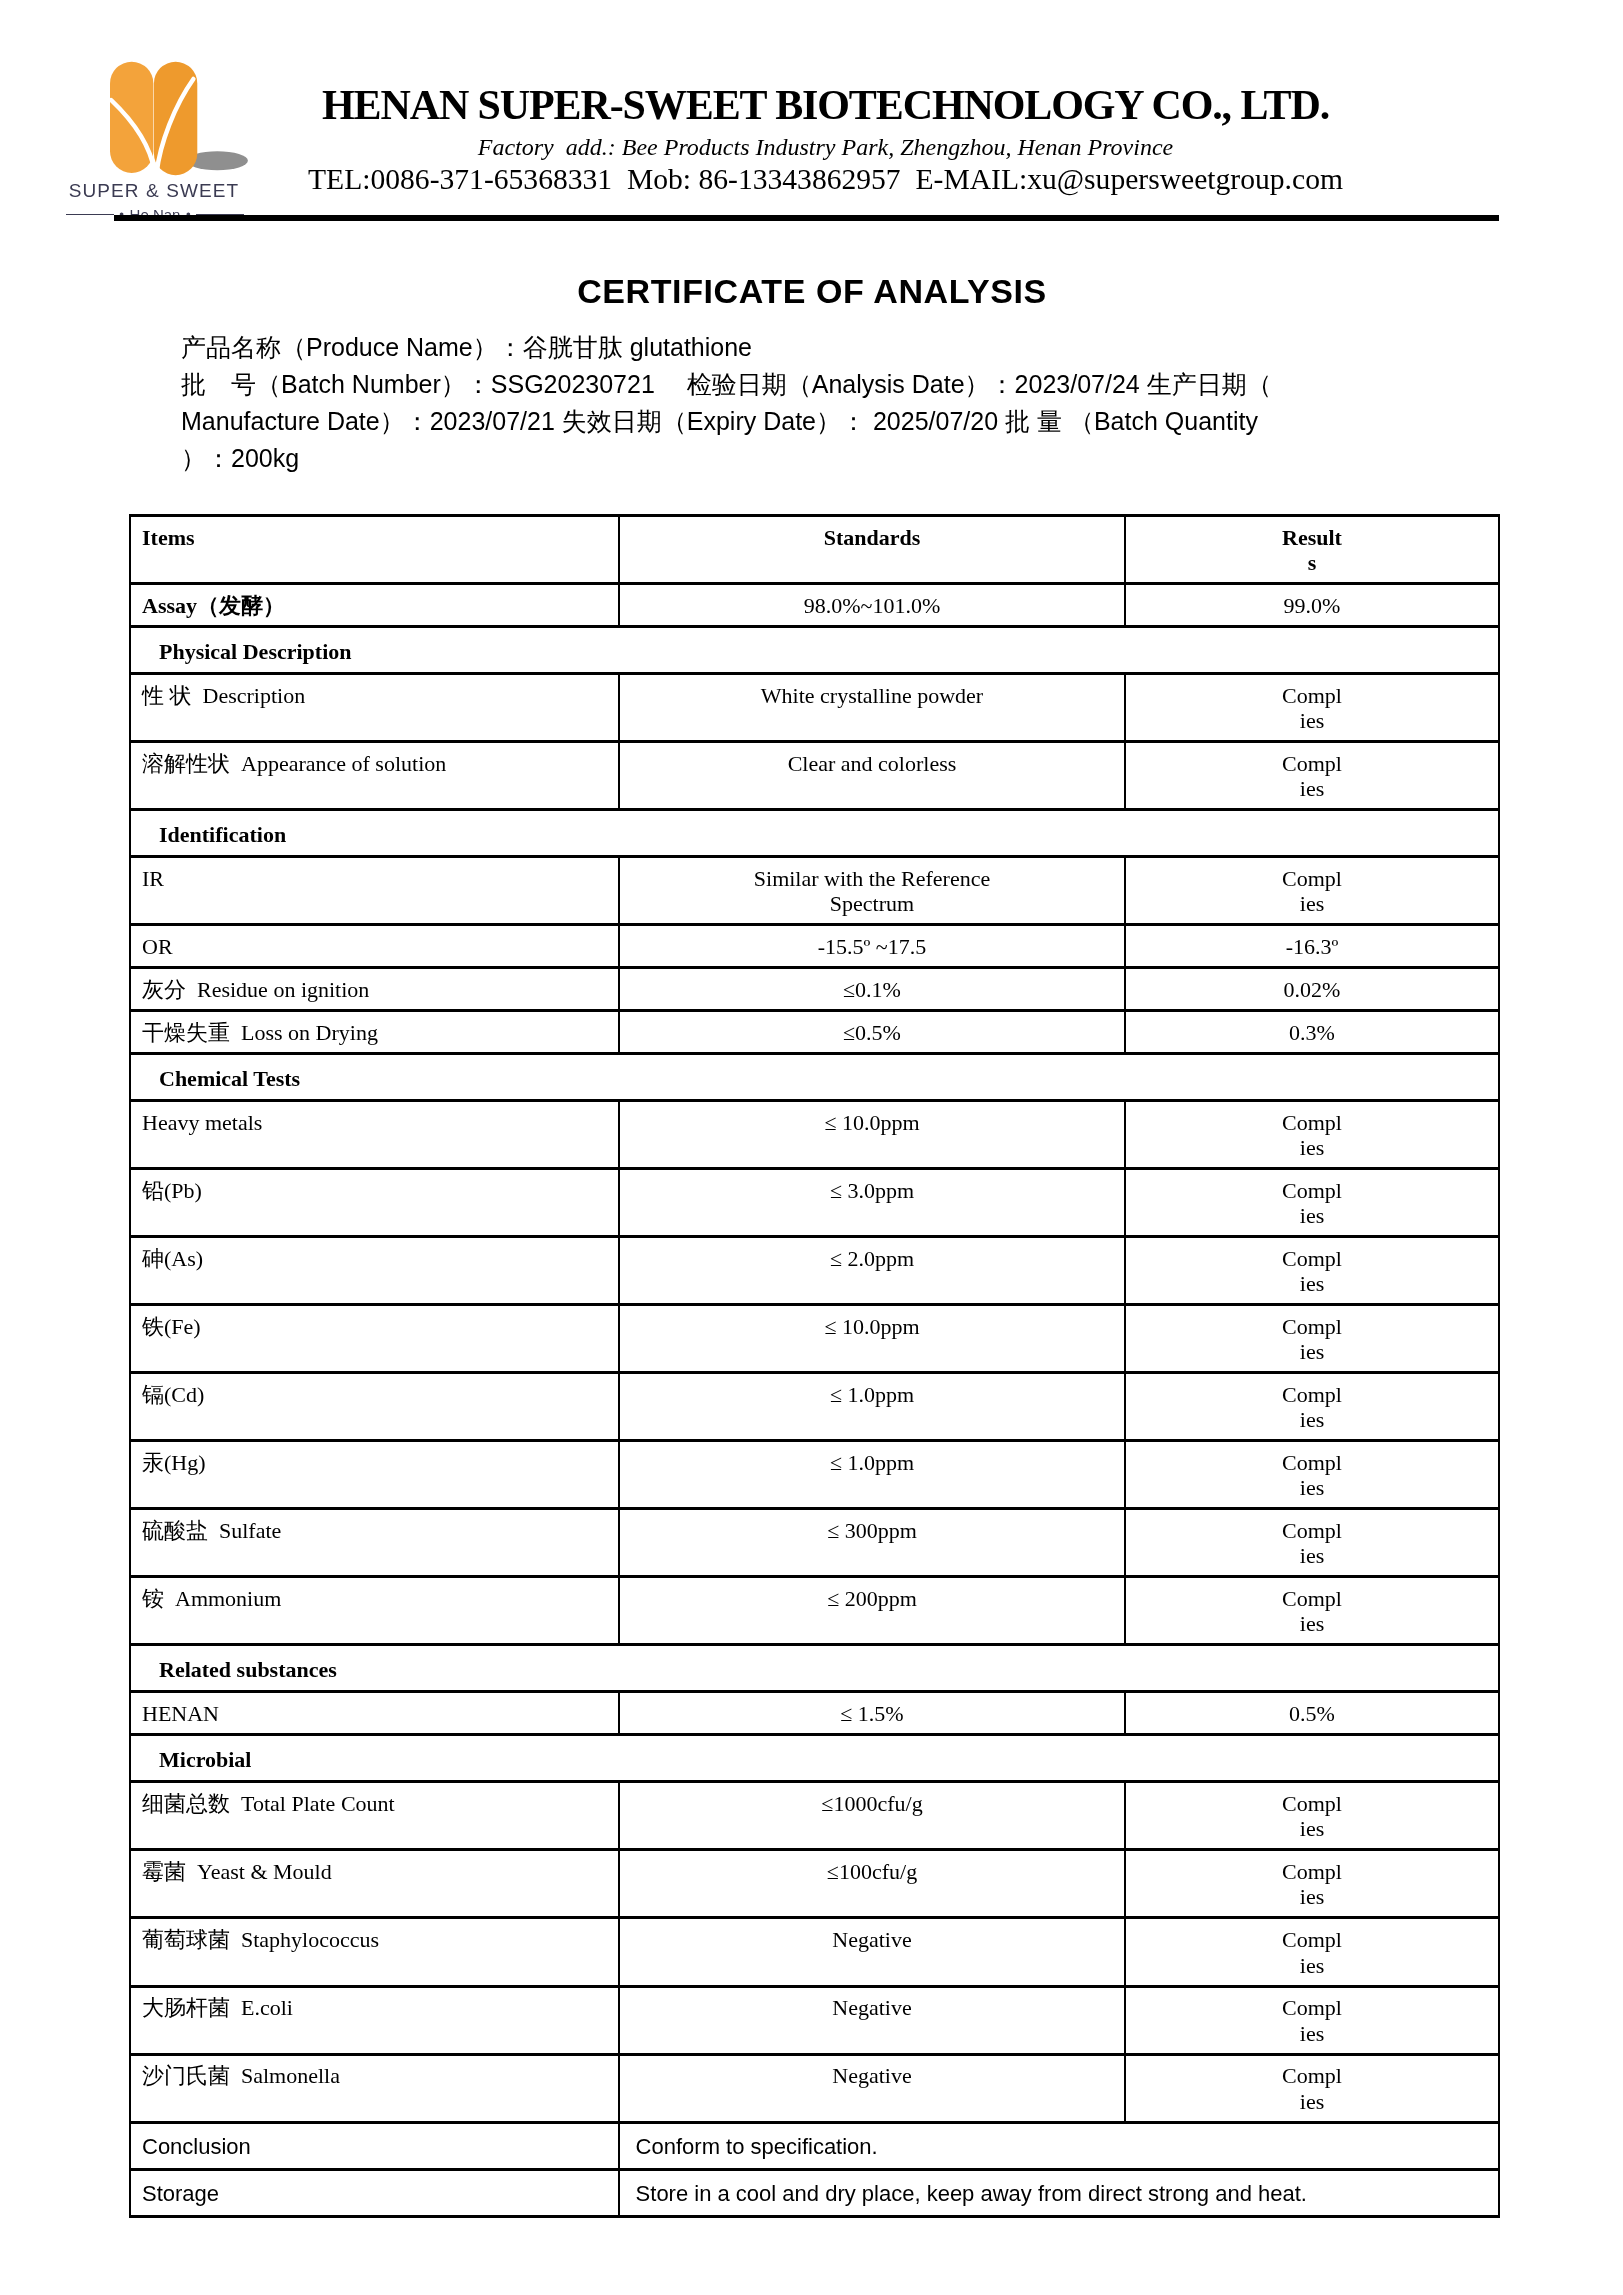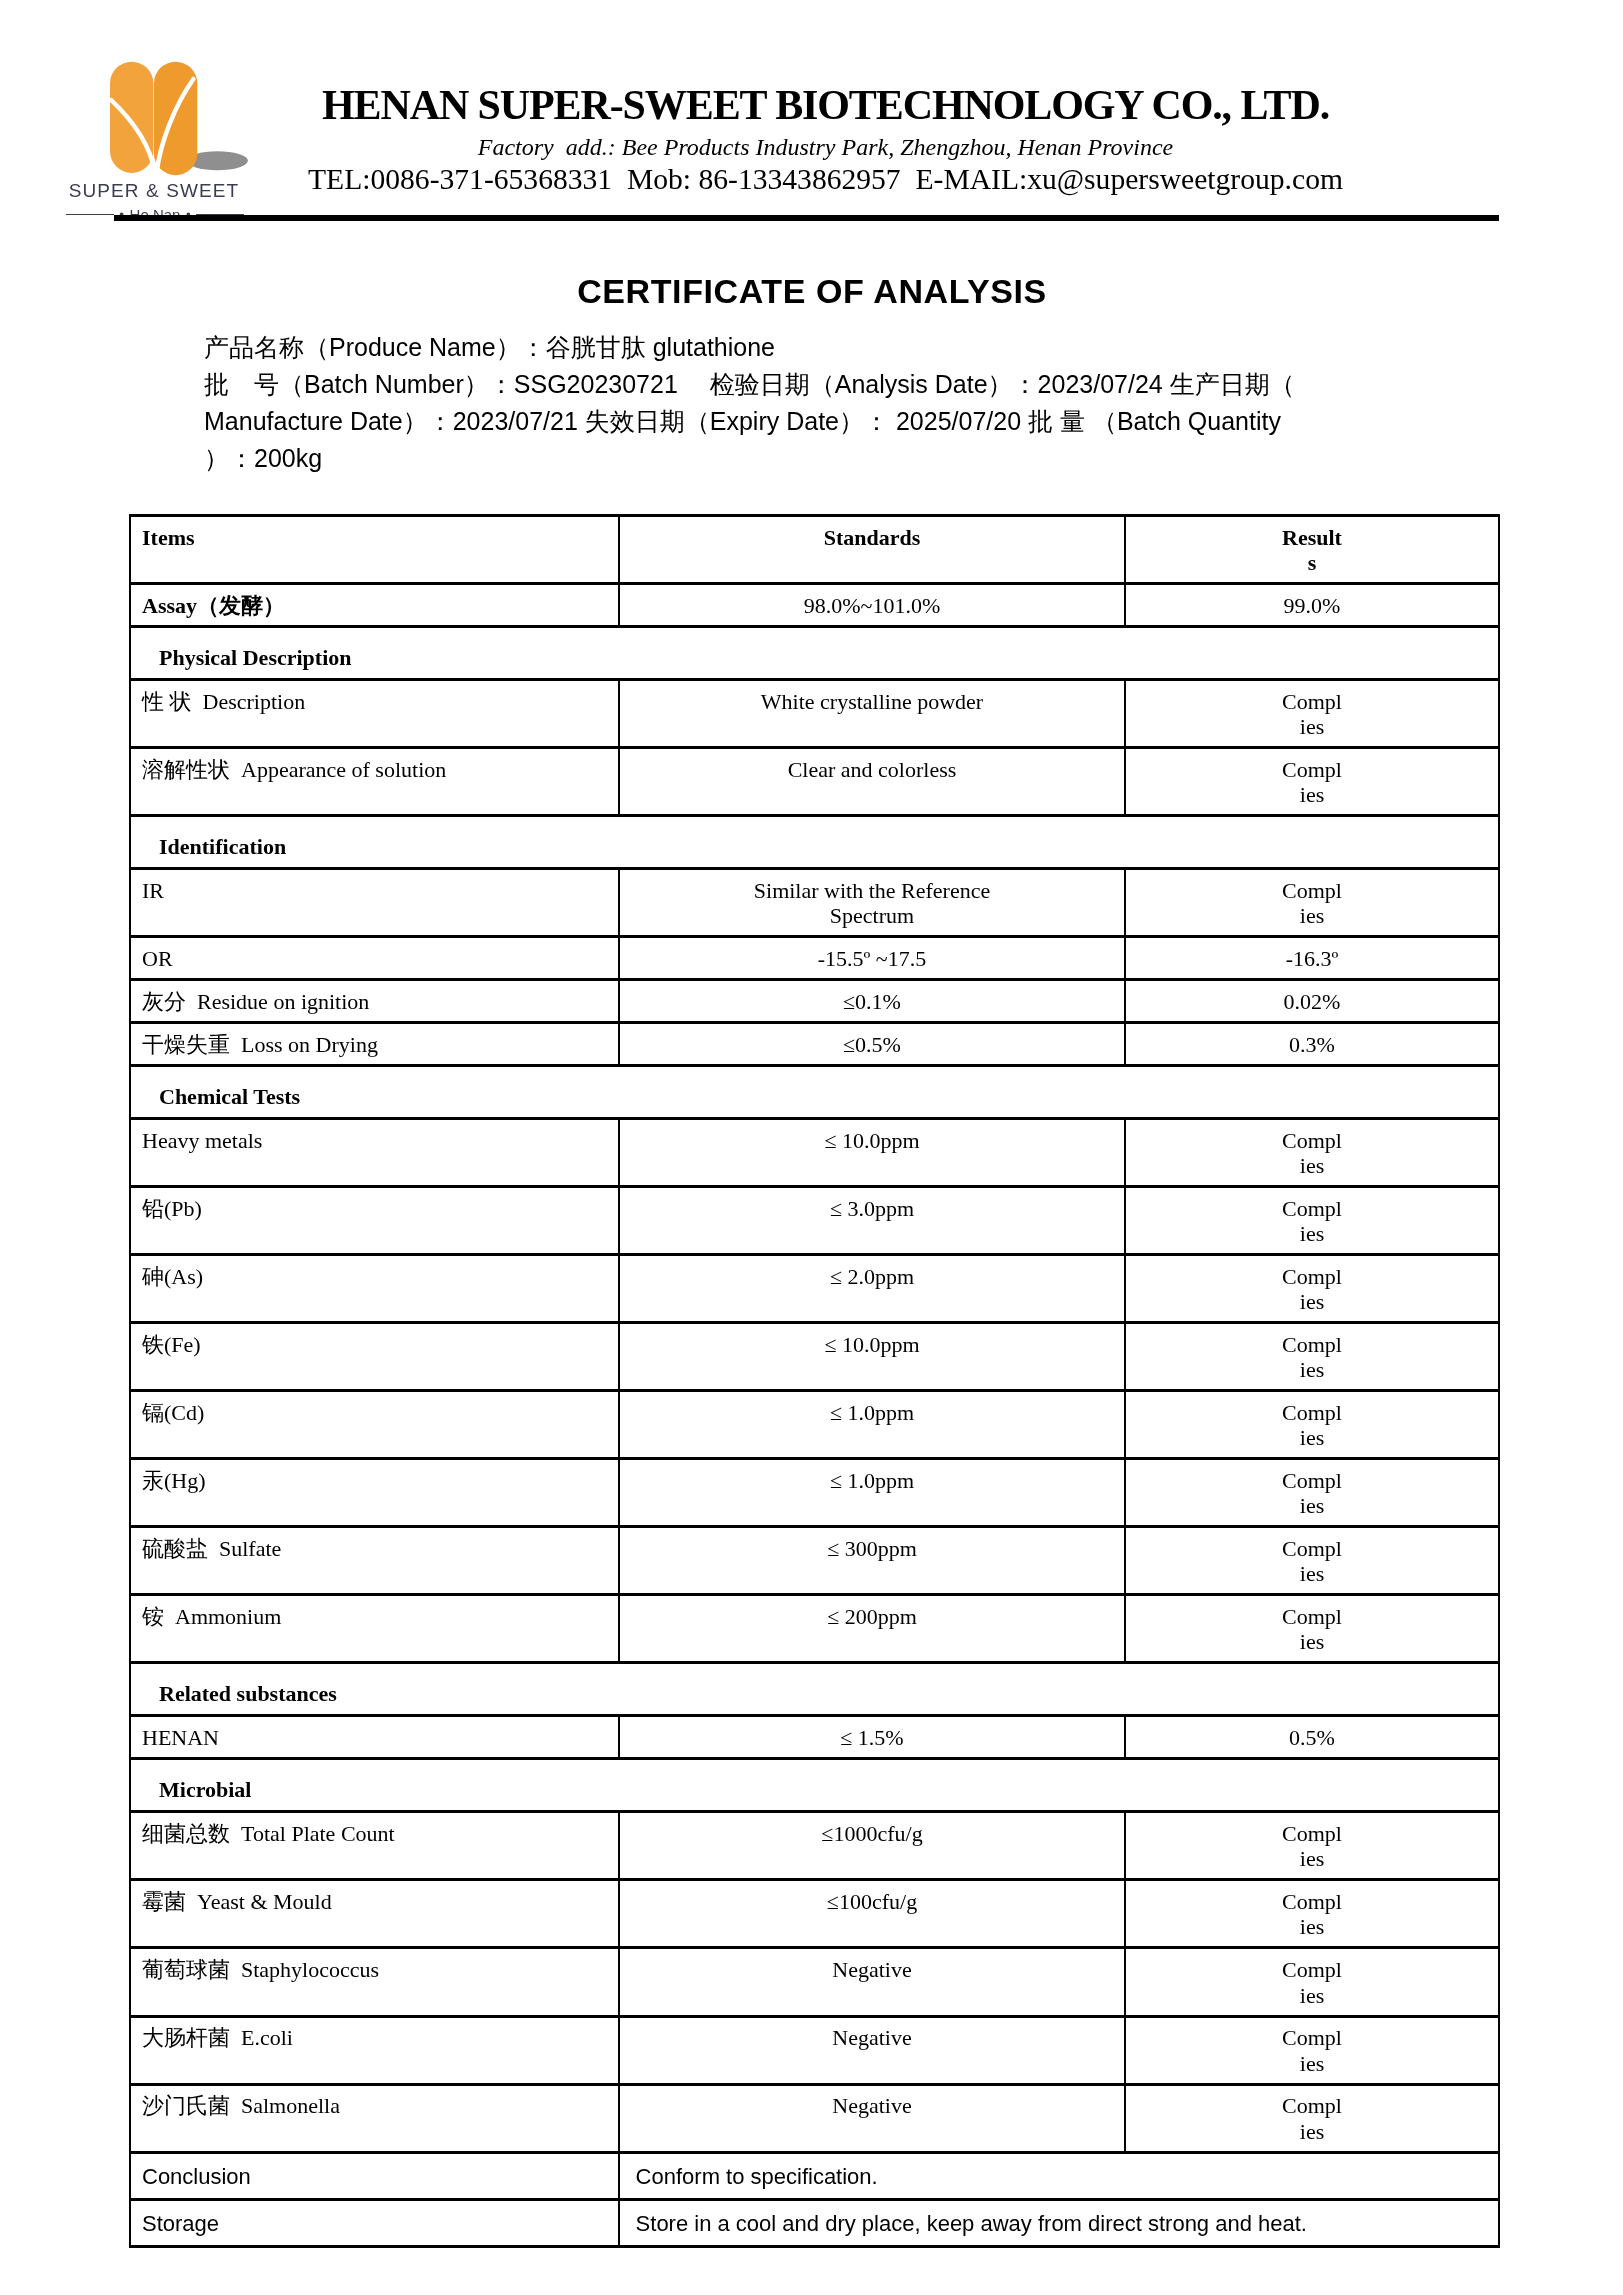--- a/index.html
+++ b/index.html
@@ -42,21 +42,21 @@
   .head-rule{position:absolute;left:114px;top:215px;width:1385px;height:5.6px;background:#000;}
 
   
   .doc-title{
     position:absolute;left:0;top:272px;width:100%;
     text-align:center;
     font-family:"Liberation Sans","DejaVu Sans",sans-serif;
     font-size:34px;font-weight:bold;letter-spacing:0.6px;
   }
   .product-info{
-    position:absolute;left:204px;top:329px;width:1299px;
+    position:absolute;left:181px;top:329px;width:1299px;
     font-family:"Liberation Sans","DejaVu Sans",sans-serif;
     font-size:25px;line-height:37px;white-space:pre-wrap;
   }
 
   
   table.coa{
     position:absolute;left:129px;top:514px;width:1369px;
     border-collapse:collapse;table-layout:fixed;
     font-size:22px;line-height:1.15;
   }
@@ -65,21 +65,21 @@
     border-left:2.2px solid #000;border-right:2.2px solid #000;
     border-top:3.3px solid #000;border-bottom:3.3px solid #000;
     vertical-align:top;
     padding:7.8px 11px 6.7px 11px;
     white-space:pre-wrap;
     word-wrap:break-word;
   }
   td.c-item{text-align:left;padding-left:28px;}
   td.c-std,td.c-res{text-align:center;}
   td.bold{font-weight:bold;}
-  tr.section td{font-weight:bold;text-align:left;padding-left:28px;padding-top:17px;padding-bottom:7.8px;}
+  tr.section td{font-weight:bold;text-align:left;padding-left:28px;padding-top:11px;padding-bottom:7.8px;}
   tr.head td{font-weight:bold;}
   tr.footer td{
     font-family:"Liberation Sans","DejaVu Sans",sans-serif;
     font-size:22px;
     padding-top:10px;padding-bottom:9px;
   }
   tr.footer td.c-text{text-align:left;padding-left:15.6px;}
 </style>
 </head>
 <body>

